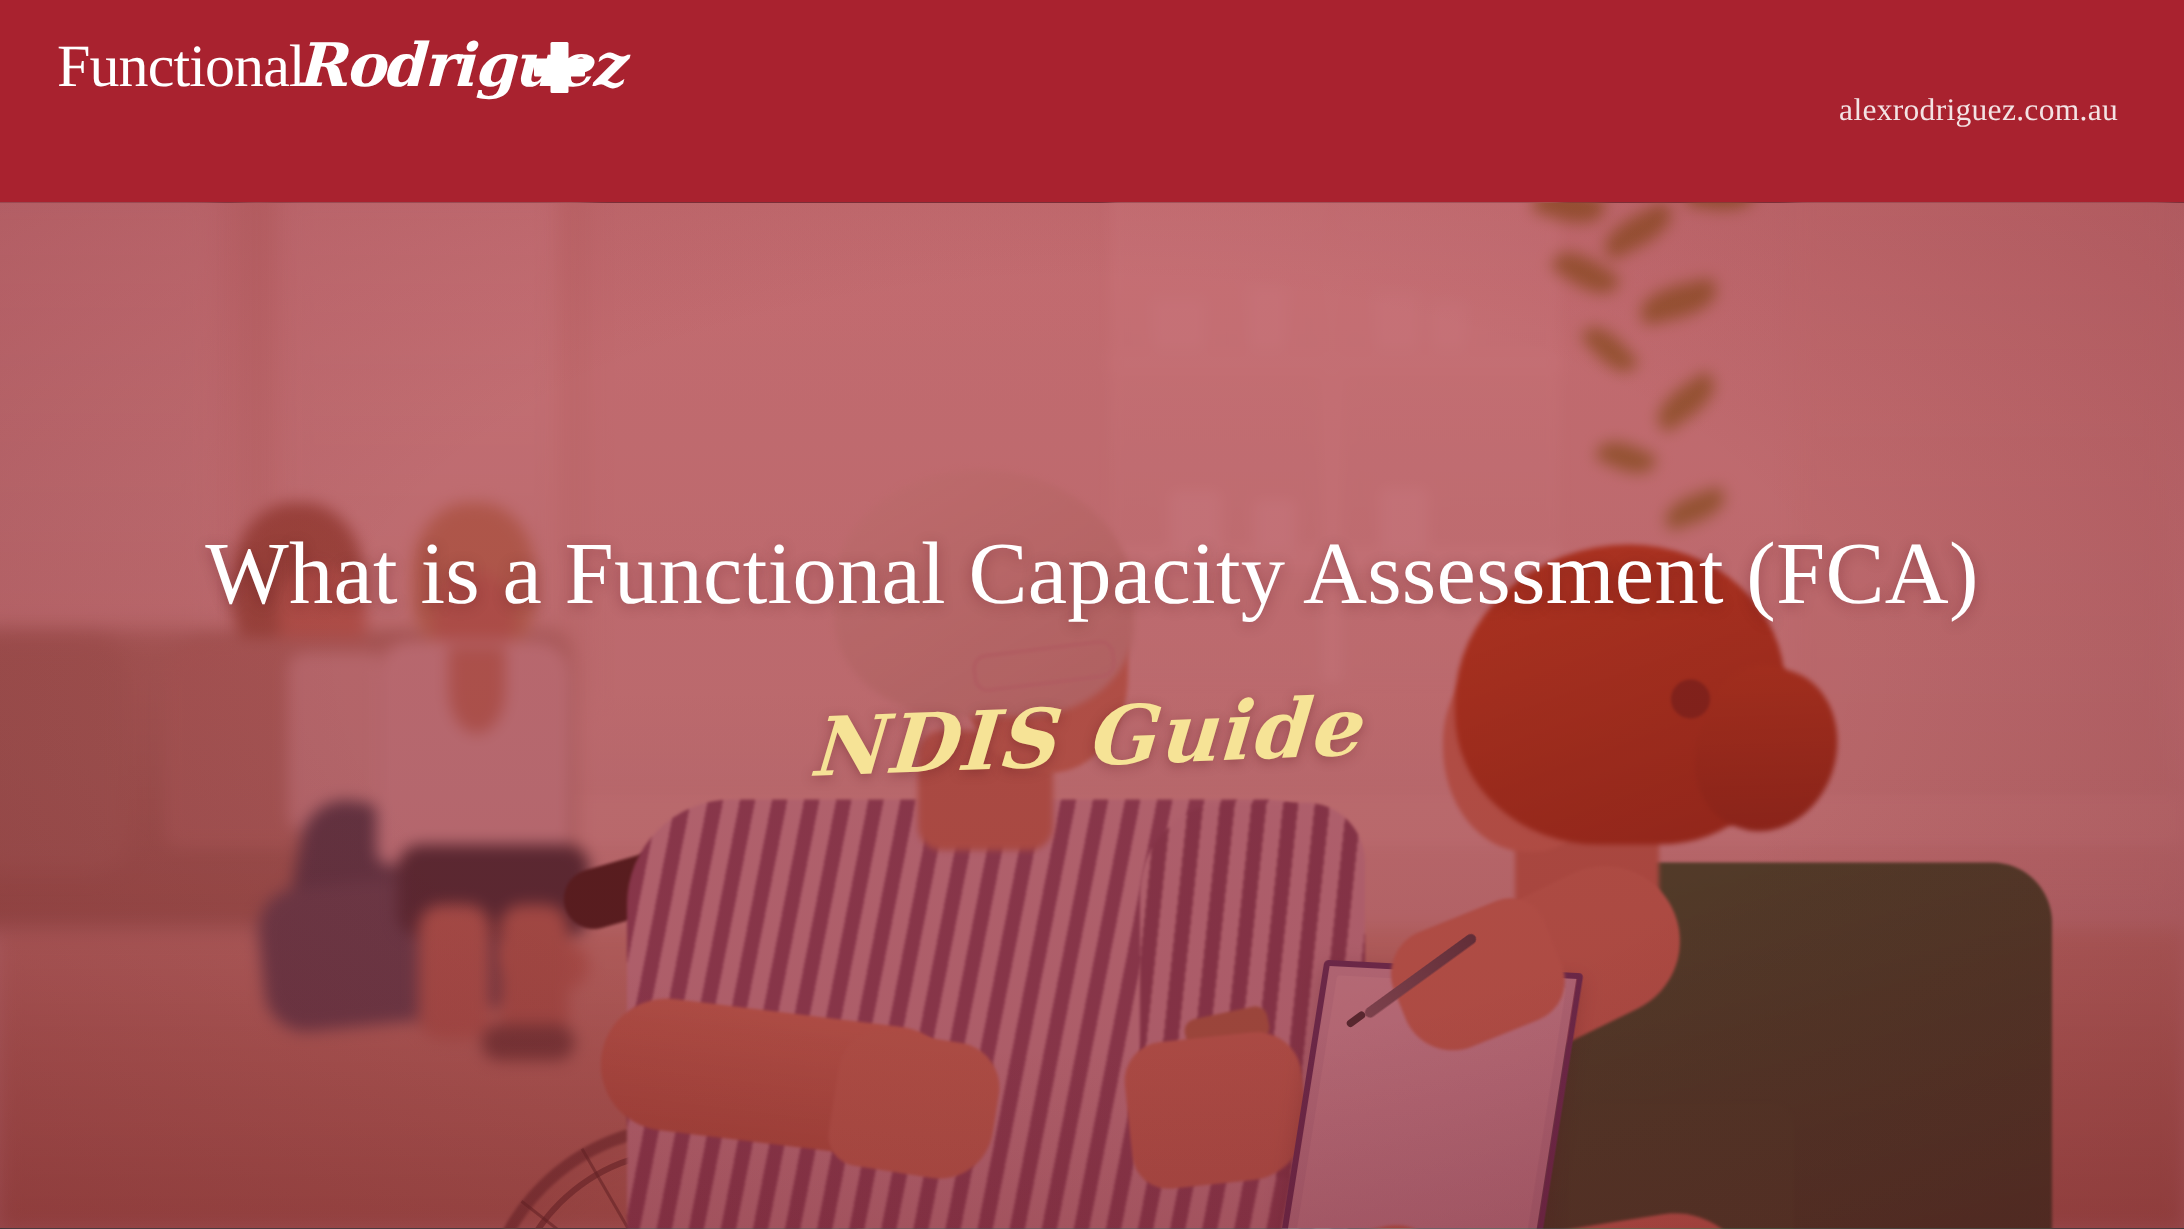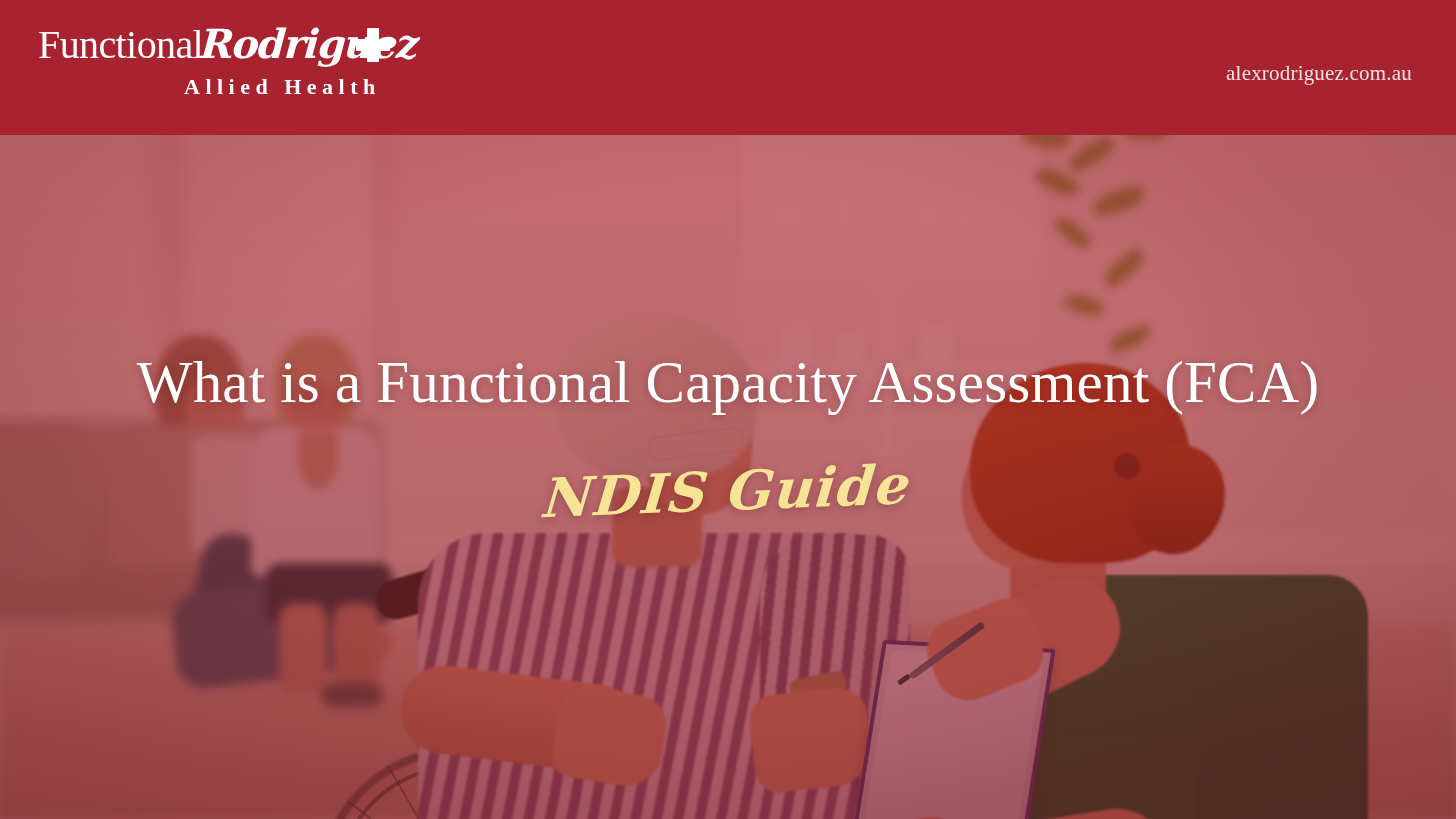--- a/index.html
+++ b/index.html
@@ -345,21 +345,20 @@
 
 <div class="page">
 
   <div class="topbar">
 
     <div class="brand">
       <div class="brand-line1">
         <span class="brand-alexander">Functional</span><span class="brand-rodriguez">Rodriguez</span>
       </div>
       <div class="brand-cross"></div>
-      <div class="brand-line2">Allied Health</div>
     </div>
 
     <div class="site-url">alexrodriguez.com.au</div>
   </div>
 
   <div class="hero">
 
     <div class="hero-photo">
 
       <div class="bg-wall"></div>

